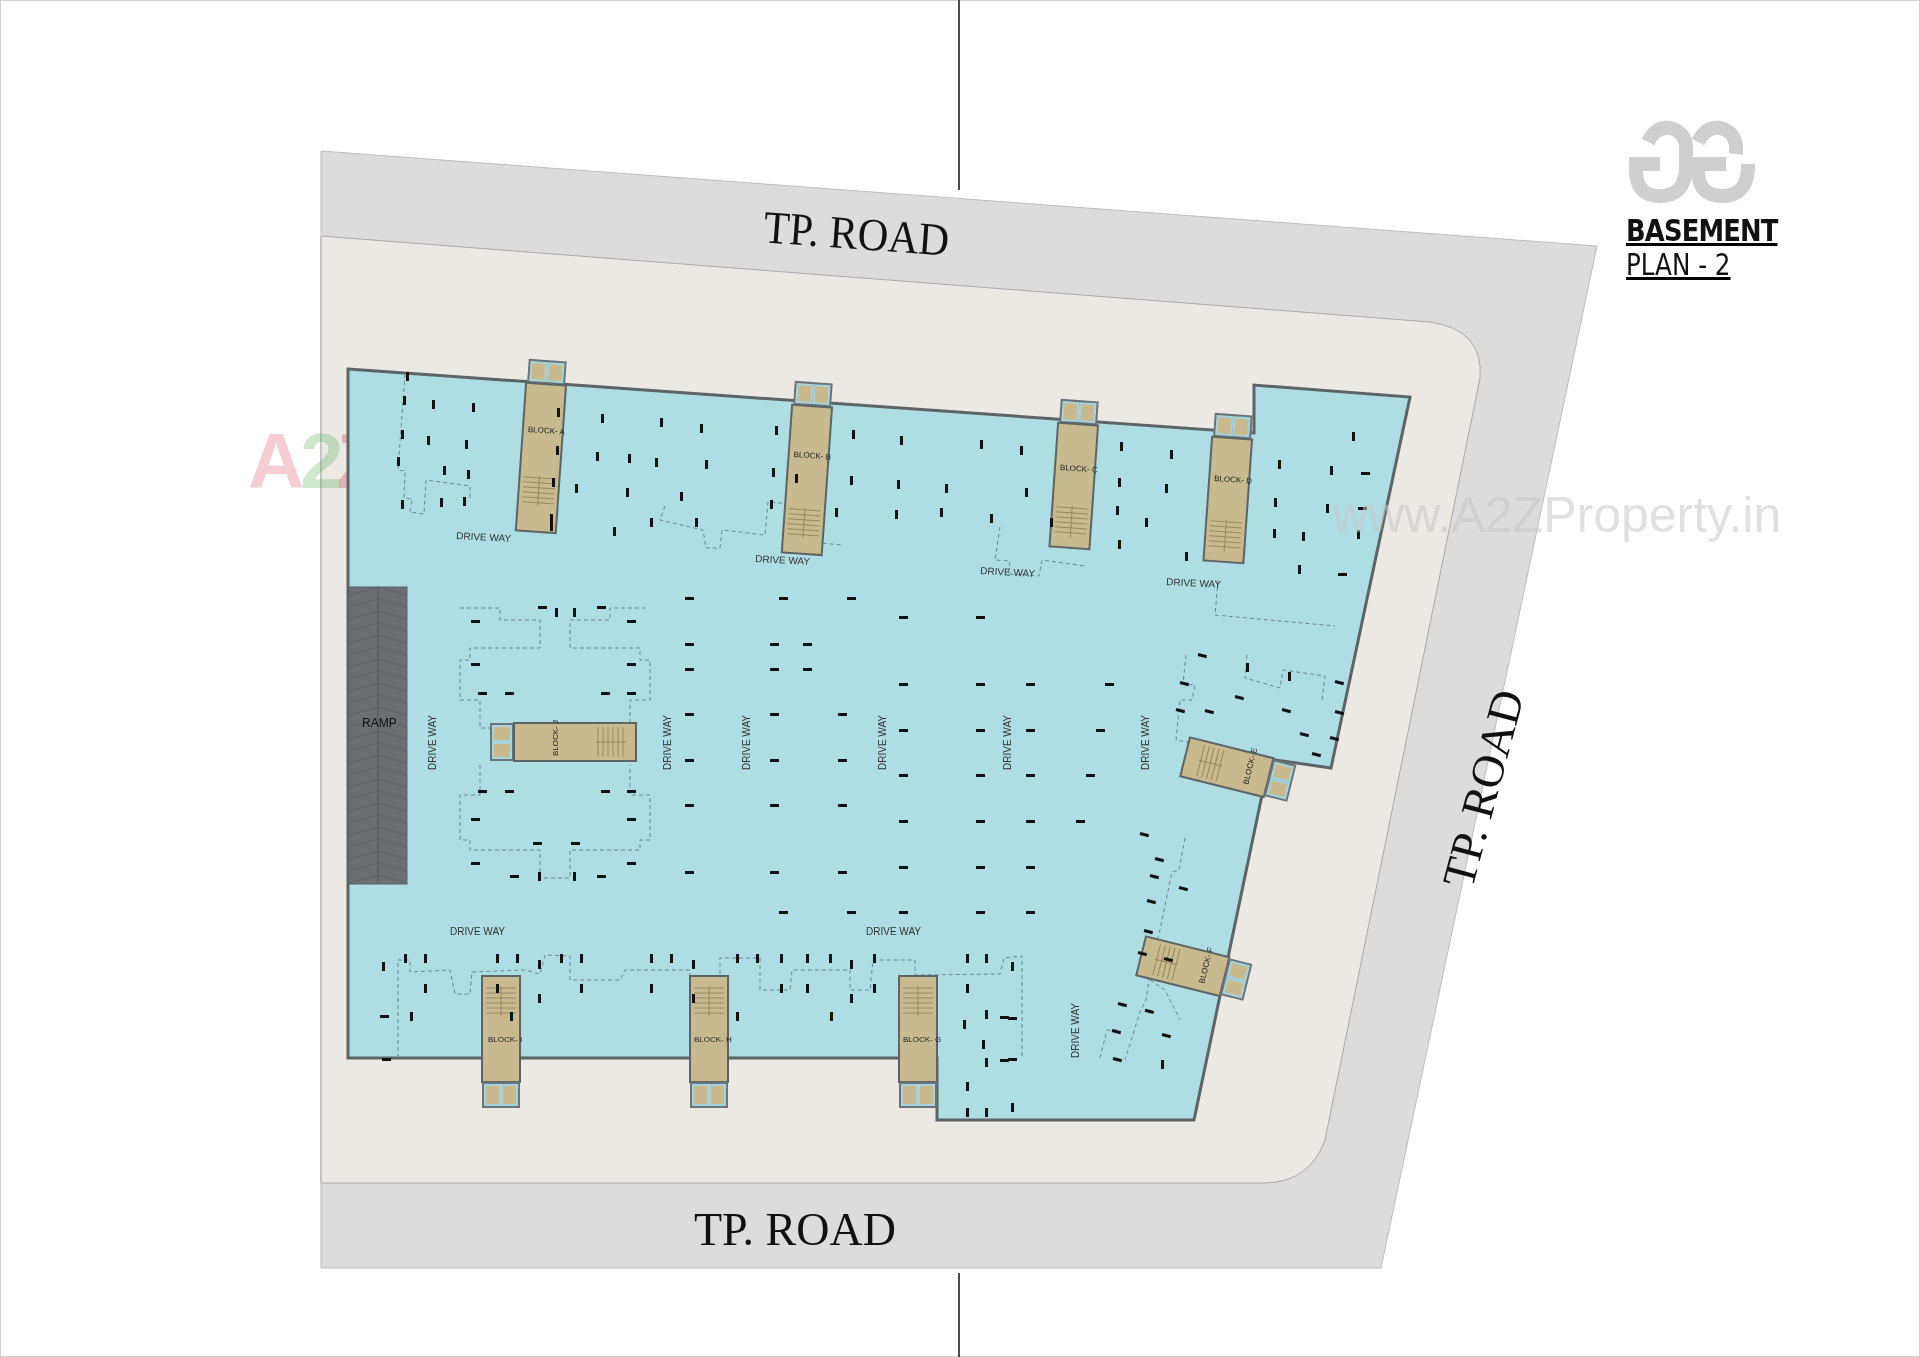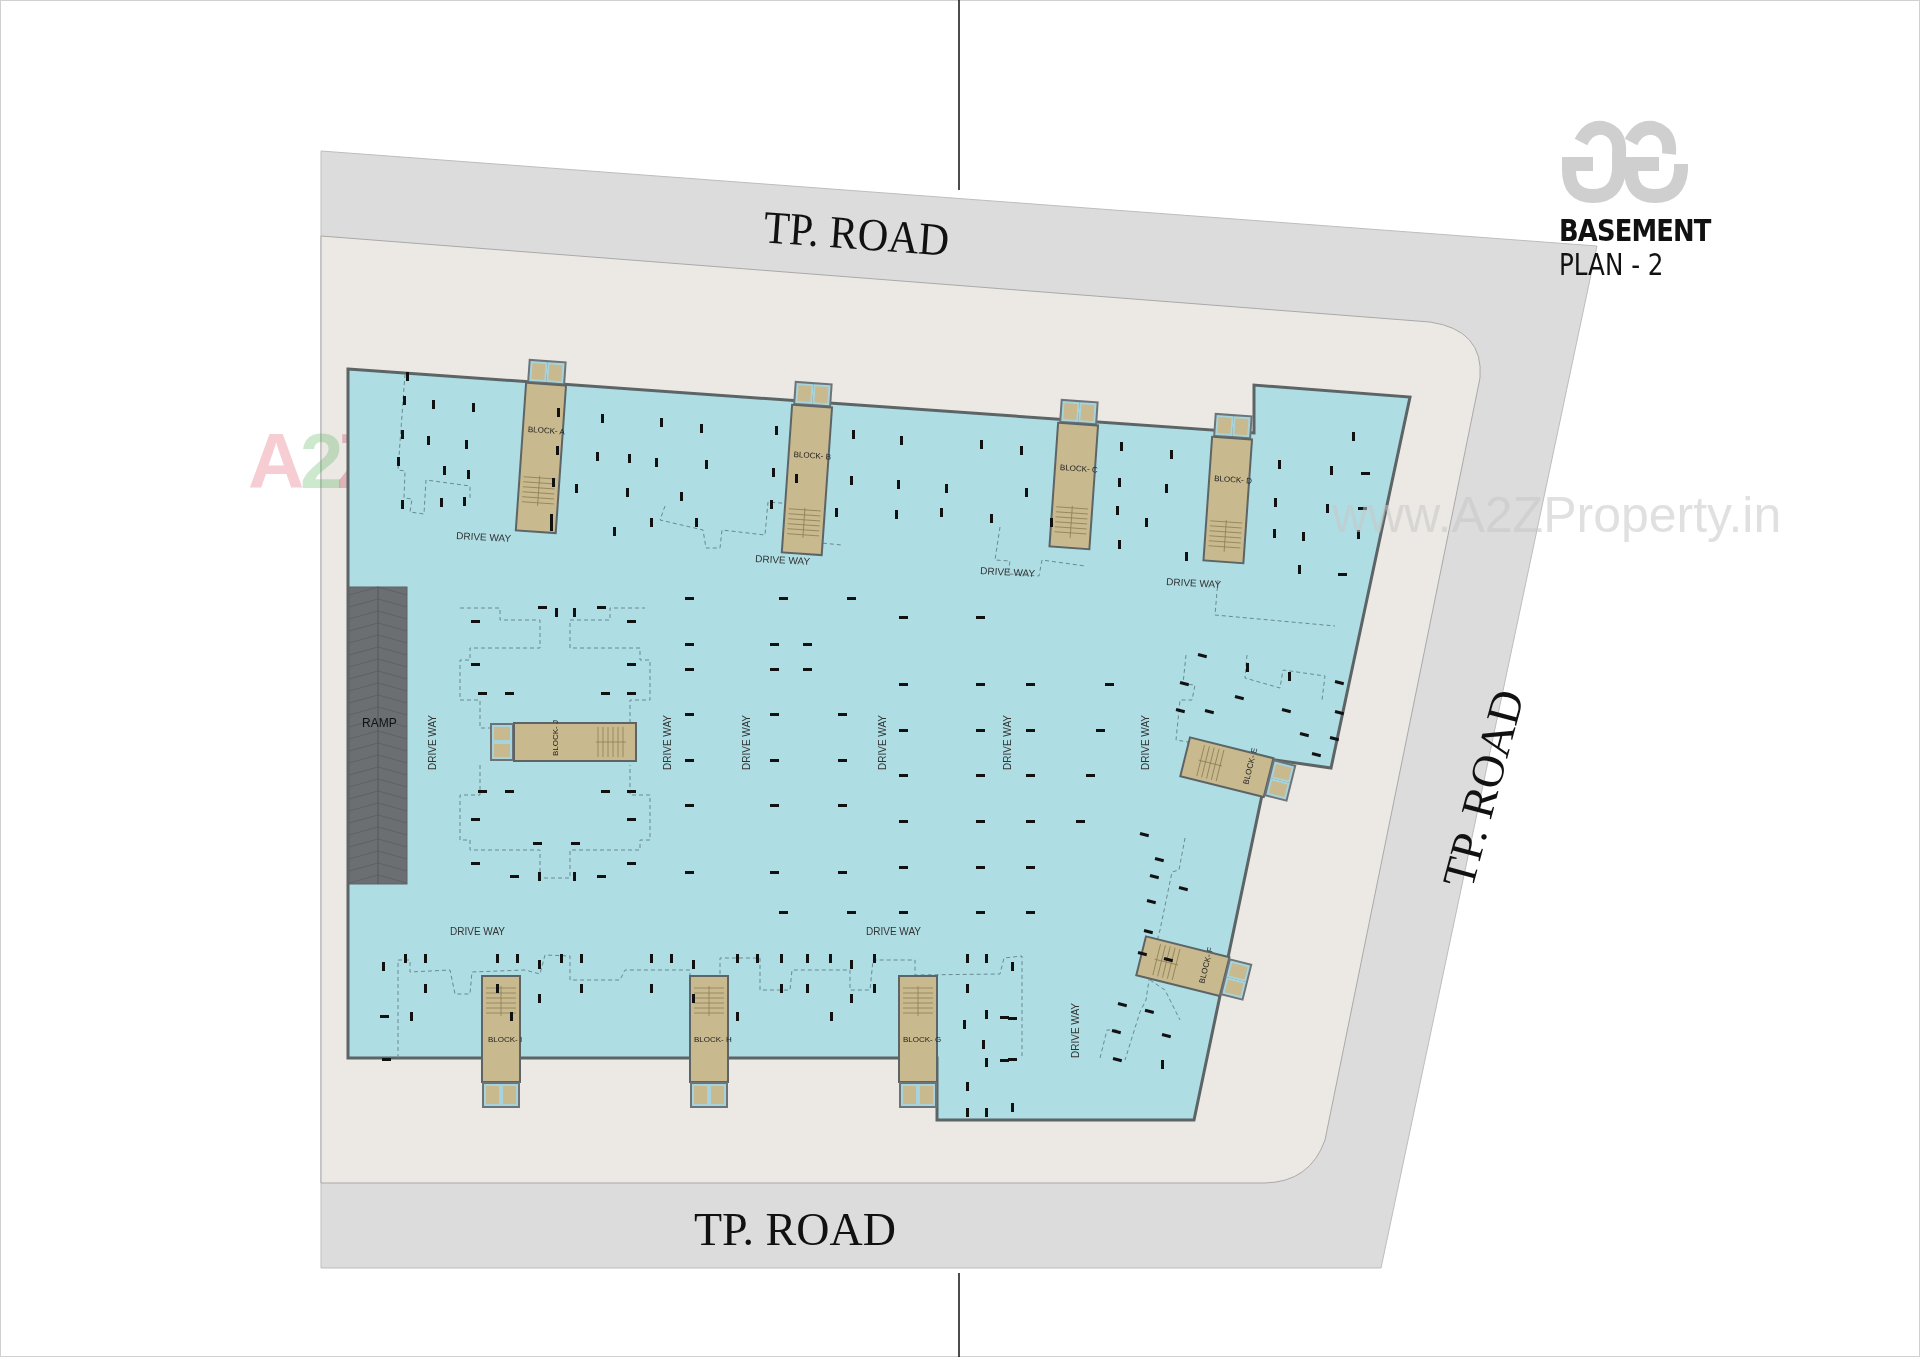--- a/index.html
+++ b/index.html
@@ -10,21 +10,21 @@
     .blk { font-family:"Liberation Sans", sans-serif; font-size:8px; fill:#222; }
     .ramp-label { font-family:"Liberation Sans", sans-serif; font-size:12px; fill:#111; }
     .wm1 { font-family:"Liberation Sans", sans-serif; font-size:78px; font-weight:bold; opacity:0.28; }
     .wm2 { font-family:"Liberation Sans", sans-serif; font-size:50px; fill:#c8c8c8; opacity:0.55; }
     .col { fill:#111; }
     .dash { fill:none; stroke:#6a8a92; stroke-width:1; stroke-dasharray:4 3; }
     .core { fill:#c8b98e; stroke:#5d6466; stroke-width:2; }
     .lift { fill:#c8b98e; stroke:#a7d4dc; stroke-width:2; }
     .liftbox { fill:#6d7478; }
     .stairs line { stroke:#8d7e55; stroke-width:0.8; }
-    #legend { position:absolute; left:1559px; top:118px; width:230px; }
+    #legend { position:absolute; left:1626px; top:118px; width:230px;text-decoration:underline; }
     #logo { width:134px; height:86px; display:block; }
     .title1 { font-family:"DejaVu Sans", sans-serif; font-weight:bold; font-size:30px; color:#111; letter-spacing:-1px; line-height:34px; margin-top:10px; transform:scaleX(0.86); transform-origin:left; white-space:nowrap; }
     .title2 { font-family:"DejaVu Sans", sans-serif; font-size:30px; color:#111; line-height:34px; transform:scaleX(0.82); transform-origin:left; white-space:nowrap; }
   </style>
 </head>
 <body>
 
 <svg id="plan" viewBox="0 0 1920 1357" xmlns="http://www.w3.org/2000/svg">
 
   <rect x="0.5" y="0.5" width="1919" height="1356" fill="none" stroke="#d0d0d0" stroke-width="1"></rect>

